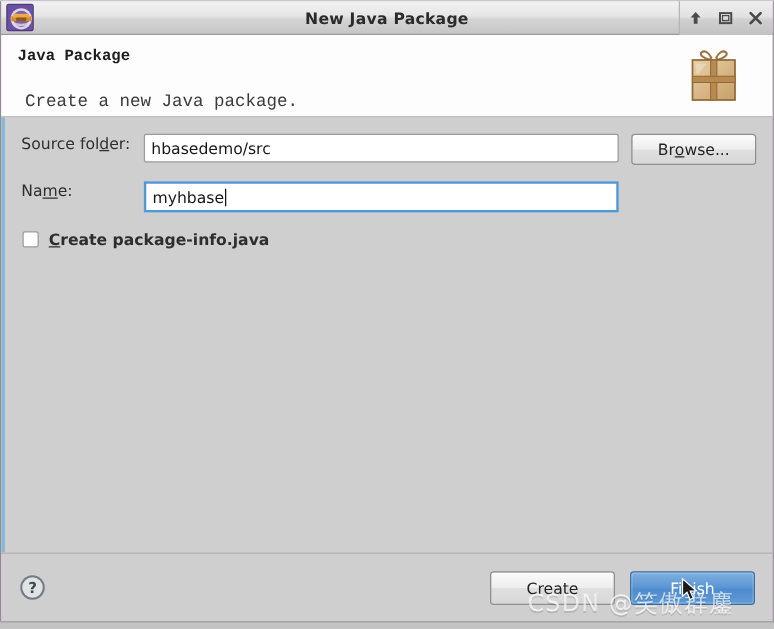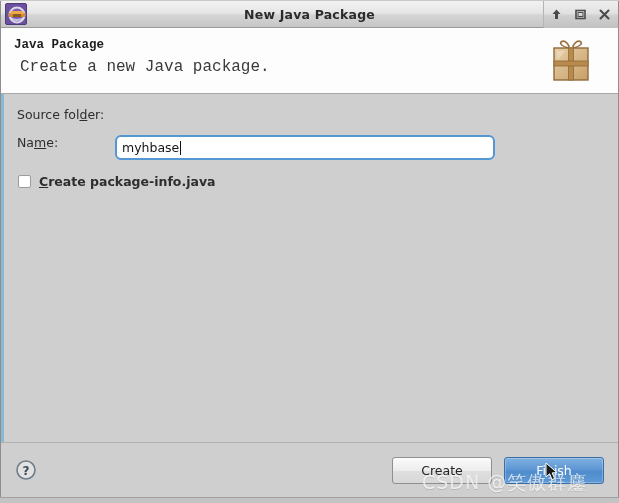--- a/index.html
+++ b/index.html
@@ -77,23 +77,23 @@
     border-bottom: 1px solid #a9a9a9;
     padding: 10px 0 0 13px;
     font-family: Liberation Mono, monospace;
   }
   .header-title {
     font-size: 12.5px;
     font-weight: bold;
     color: #1d1d1d;
   }
   .header-desc {
-    margin-top: 6px;
+    margin-top: 22px;
     margin-left: 6px;
-    font-size: 16px;
+    font-size: 14px;
     color: #3a3a3a;
   }
   .header-img {
     position: absolute;
     right: 14px; top: 6px;
     width: 60px; height: 58px;
   }
 
   
   .body {
@@ -138,21 +138,21 @@
     padding: 0 5px;
     display: flex;
     align-items: center;
     font-family: "DejaVu Sans", "Liberation Sans", sans-serif;
     outline: none;
   }
   .textfield.src { width: 380px; }
   .textfield.name {
     width: 380px;
     border: 2px solid #5596d4;
-    border-radius: 6px;
+    border-radius: 0;
     height: 25px;
   }
   .caret {
     display: inline-block;
     width: 1px;
     height: 14px;
     background: #111;
     margin-left: 1px;
   }
 
@@ -311,20 +311,28 @@
       </svg>
     </div>
   </div>
 
   <div class="body">
     <div class="left-accent"></div>
 
 
     <div class="field-row">
       <div class="field-label"><span>Source fol</span><span class="mn">d</span><span>er:</span></div>
+      <div class="textfield src">
+          <span>hbasedemo/src</span>
+        </div>
+      <div class="btn browse-btn">
+          <span>Br</span>
+          <span class="mn">o</span>
+          <span>wse...</span>
+        </div>
     </div>
 
     <div class="field-row">
       <div class="field-label"><span>Na</span><span class="mn">m</span><span>e:</span></div>
       <div class="textfield name">
           <span>myhbase</span>
           <span class="caret"></span>
         </div>
     </div>
 

